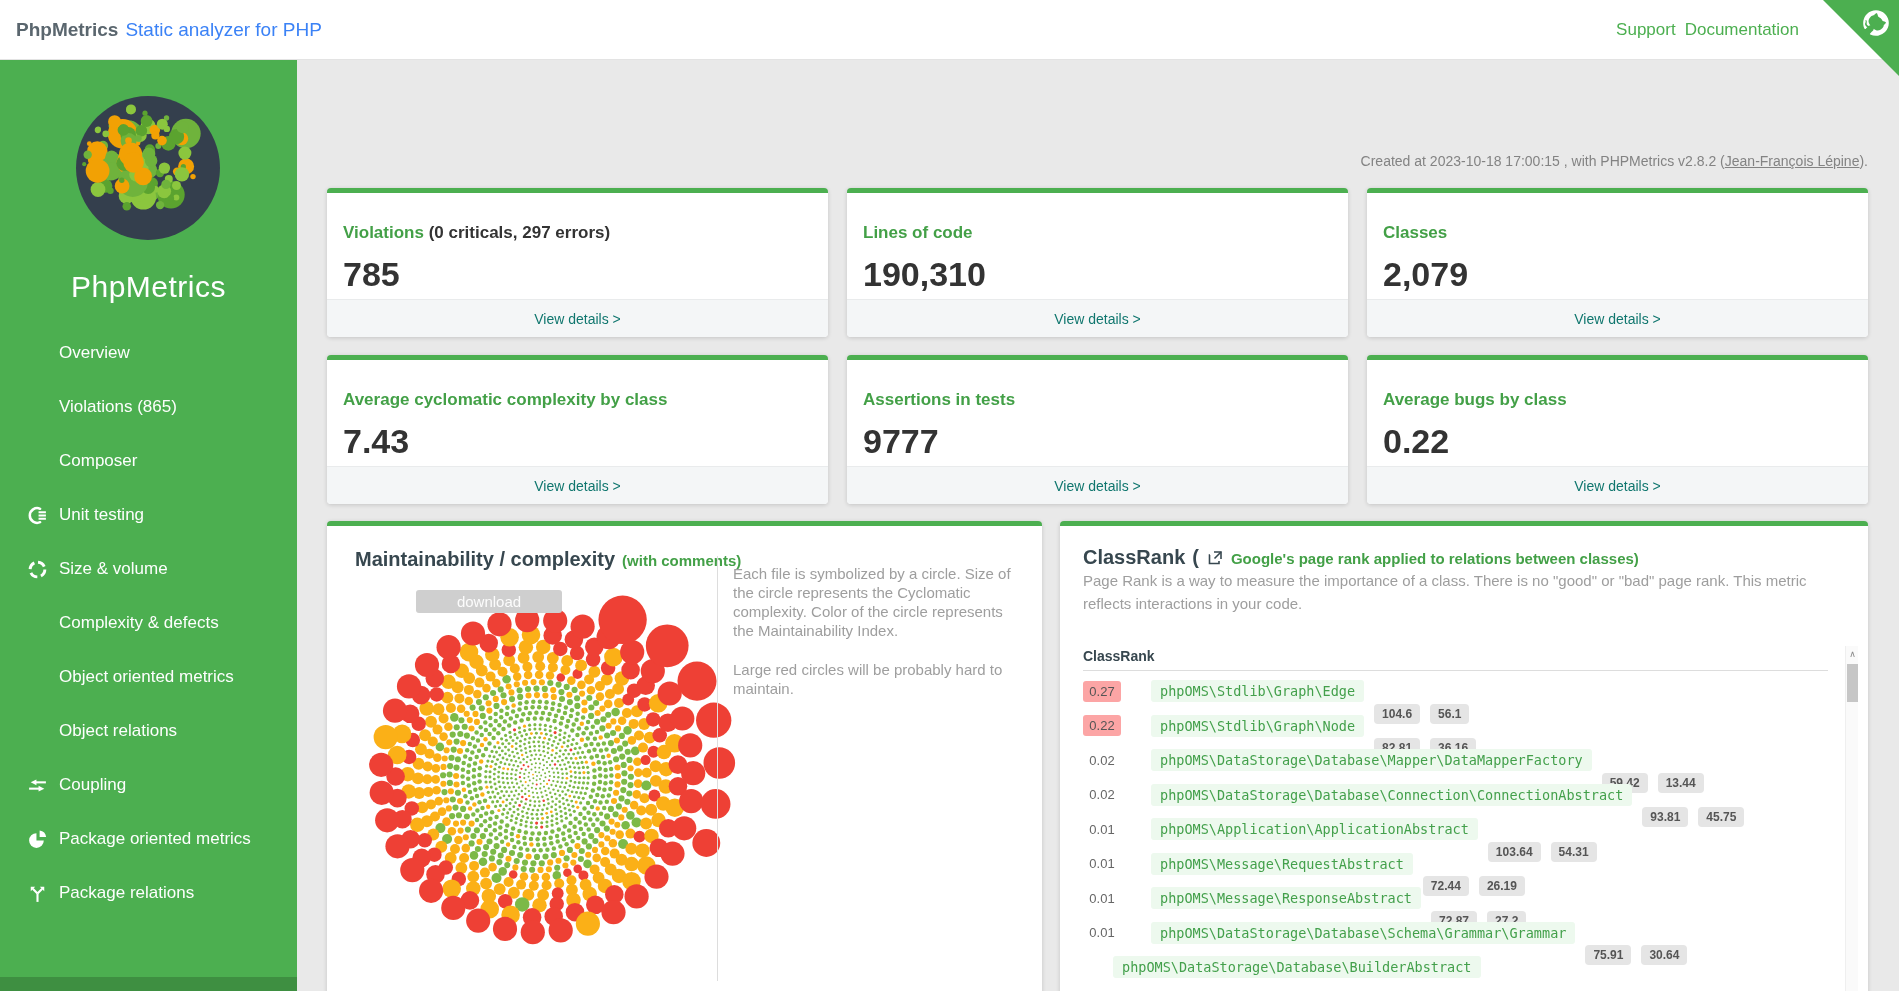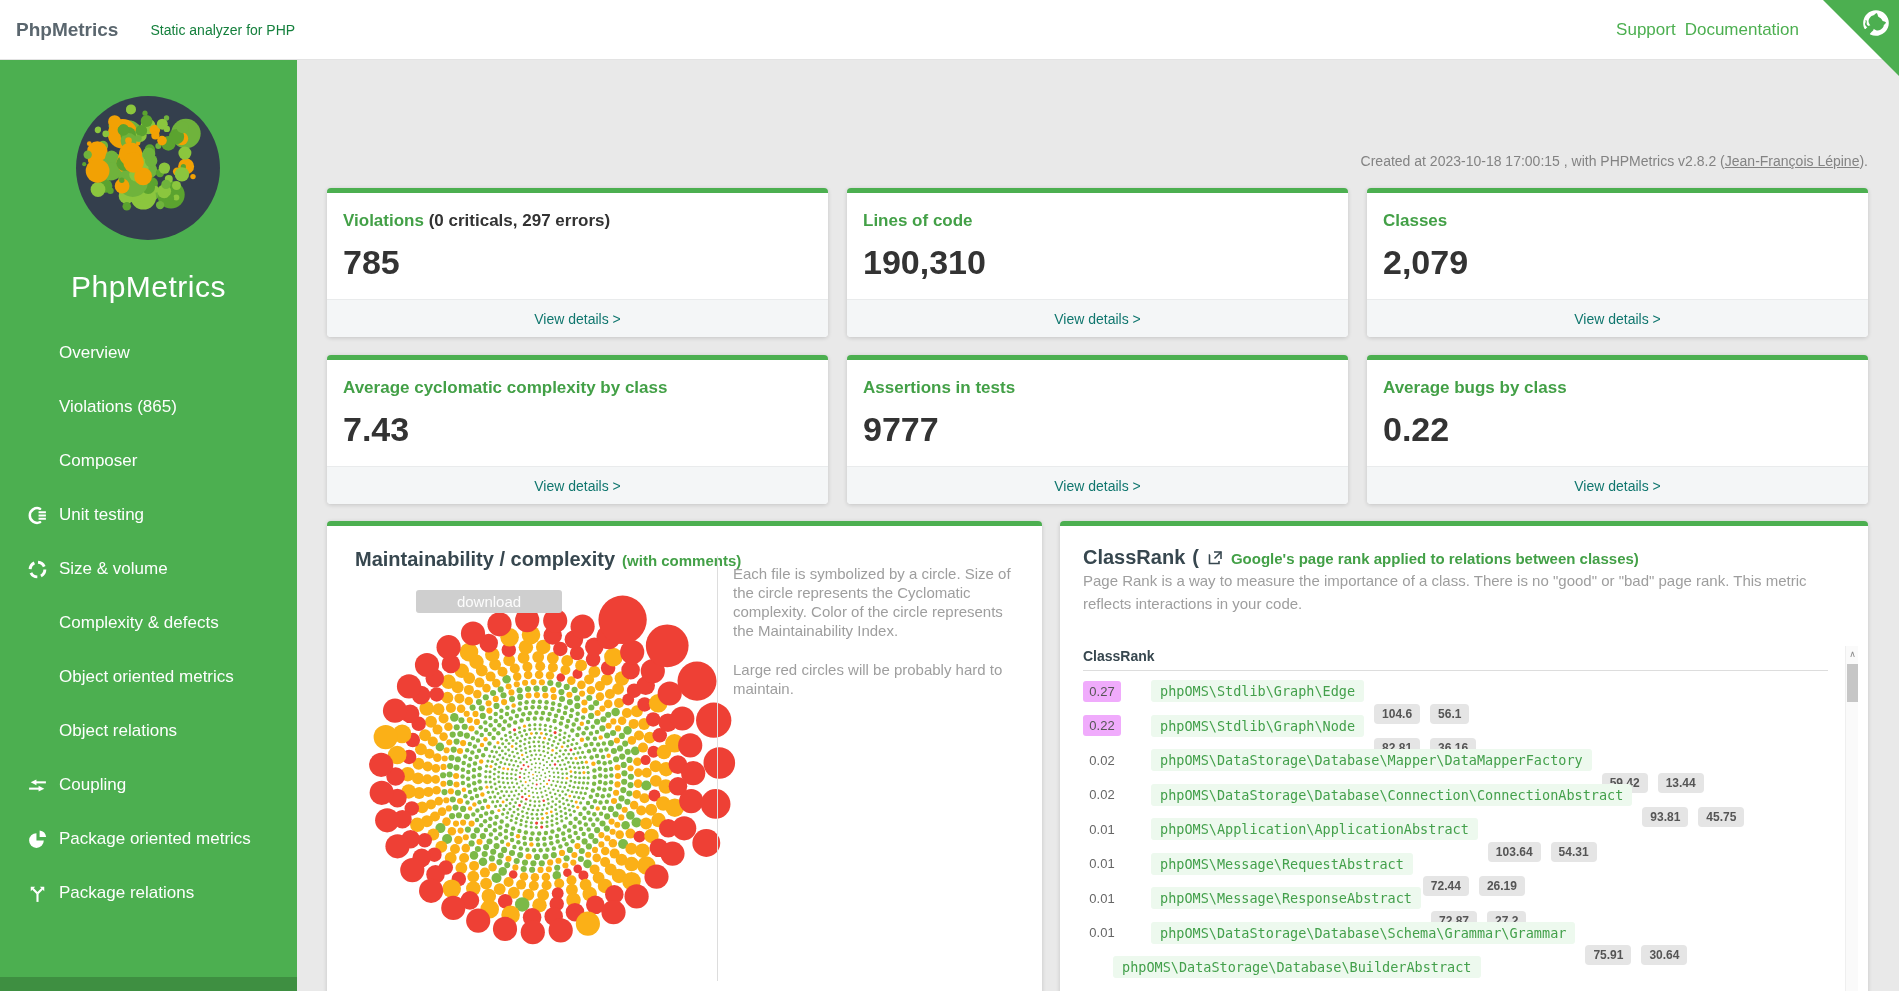--- a/index.html
+++ b/index.html
@@ -5,21 +5,21 @@
   * { box-sizing: border-box; margin: 0; padding: 0; }
   html, body { width: 1899px; height: 991px; overflow: hidden; }
   body { font-family: "Liberation Sans", sans-serif; background: #E9E9E9; position: relative; }
   a { text-decoration: none; }
 
   
   .header { position: absolute; top: 0; left: 0; width: 1899px; height: 60px;
             background: #fff; border-bottom: 1px solid #e3e3e3; z-index: 30; }
   .brand-wrap { position: absolute; left: 16px; top: 0; height: 60px; display: flex; align-items: center; gap: 7px; }
   .brand { font-size: 19px; font-weight: bold; color: #5A666E; }
-  .brand-sub { font-size: 14px; color: #15803d; margin-left: 25px; }
+  .brand-sub { font-size: 19px; color: #3b82f6; }
   .header-links { position: absolute; right: 100px; top: 0; height: 60px; display: flex; align-items: center; gap: 9px; }
   .header-links a { color: #4CAF50; font-size: 17px; }
   .ribbon { position: absolute; top: 0; right: 0; width: 76px; height: 76px; z-index: 40; cursor: pointer; }
 
   
   .sidebar { position: absolute; top: 60px; left: 0; width: 297px; height: 931px; background: #4CAF50; z-index: 20; }
   .logo { position: absolute; left: 76px; top: 36px; width: 144px; height: 144px; }
   .side-title { position: absolute; top: 210px; left: 0; width: 297px; text-align: center;
                 color: #fff; font-size: 30px; font-weight: 400; letter-spacing: 0.5px; }
   .nav { position: absolute; top: 266px; left: 0; width: 297px; }
@@ -31,21 +31,21 @@
 
   
   .created { position: absolute; top: 153px; right: 31px; font-size: 14px; color: #838383; }
   .created a { color: #838383; text-decoration: underline; }
 
   .stats-grid { position: absolute; left: 327px; top: 188px; width: 1541px;
                 display: grid; grid-template-columns: repeat(3, 1fr); grid-template-rows: 149px 149px;
                 column-gap: 19px; row-gap: 18px; }
   .stat-card { position: relative; background: #fff; border-top: 5px solid #4CAF50; border-radius: 4px;
                box-shadow: 0 1px 4px rgba(0,0,0,0.16); overflow: hidden; }
-  .stat-title { padding: 18px 16px 0 16px; font-size: 17px; font-weight: bold; }
+  .stat-title { padding: 18px 16px 0 16px; font-size: 17px; font-weight: bold; margin-top: 12px; }
   .stat-title .green { color: #43A047; }
   .stat-title .dark { color: #333; }
   .stat-value { padding: 12px 16px 0 16px; font-size: 34px; font-weight: bold; color: #333; }
   .stat-footer { position: absolute; bottom: 0; left: 0; width: 100%; height: 38px; background: #F4F6F7;
                  border-top: 1px solid #E9EBEC; display: flex; align-items: center; justify-content: center;
                  font-size: 14px; color: #0f766e; cursor: pointer; }
 
   .panel { position: absolute; background: #fff; border-top: 5px solid #4CAF50; border-radius: 4px;
            box-shadow: 0 1px 4px rgba(0,0,0,0.16); overflow: hidden; }
   #panel-maint { left: 327px; top: 521px; width: 715px; height: 560px; }
@@ -70,21 +70,21 @@
   .cr-link-icon { width: 14px; height: 14px; margin: 0 2px; align-self: center; }
   .cr-desc { position: absolute; left: 23px; top: 43px; width: 760px;
              font-size: 15px; color: #9E9E9E; line-height: 23px; }
 
   .cr-table { position: absolute; left: 23px; top: 122px; width: 762px; }
   .cr-table-header { font-size: 14px; font-weight: bold; color: #37474F; padding-bottom: 6px;
                      border-bottom: 1px solid #DDDDDD; width: 745px; }
   .cr-rows { margin-top: 3px; }
   .cr-row { display: flex; align-items: center; height: 34.5px; cursor: pointer; }
   .rank { min-width: 38px; text-align: center; font-size: 13px; color: #666; padding: 3px 5px; border-radius: 3px; }
-  .rank.hl { background: #f0abfc; color: #555; }
+  .rank.hl { background: #fca5a5; color: #555; }
   .cls { margin-left: 30px; font-family: "DejaVu Sans Mono", monospace; font-size: 13.5px; color: #43A04B;
          background: #EDF9EE; padding: 3px 9px; border-radius: 3px; white-space: nowrap; }
   .badge { margin-left: 10px; font-size: 12px; font-weight: bold; color: #555; background: #E5E5E5;
            padding: 3px 8px; border-radius: 4px; margin-top: 45px; }
 
   .cr-scrollbar { position: absolute; right: 10px; top: 120px; width: 13px; height: 430px;
                   background: #FAFAFA; border-left: 1px solid #EFEFEF; }
   .cr-scroll-up { width: 13px; height: 16px; color: #8a8a8a; font-size: 9px; text-align: center;
                   line-height: 16px; cursor: pointer; }
   .cr-scroll-thumb { position: absolute; top: 18px; left: 1px; width: 11px; height: 38px; background: #C6C6C6; cursor: pointer; }

